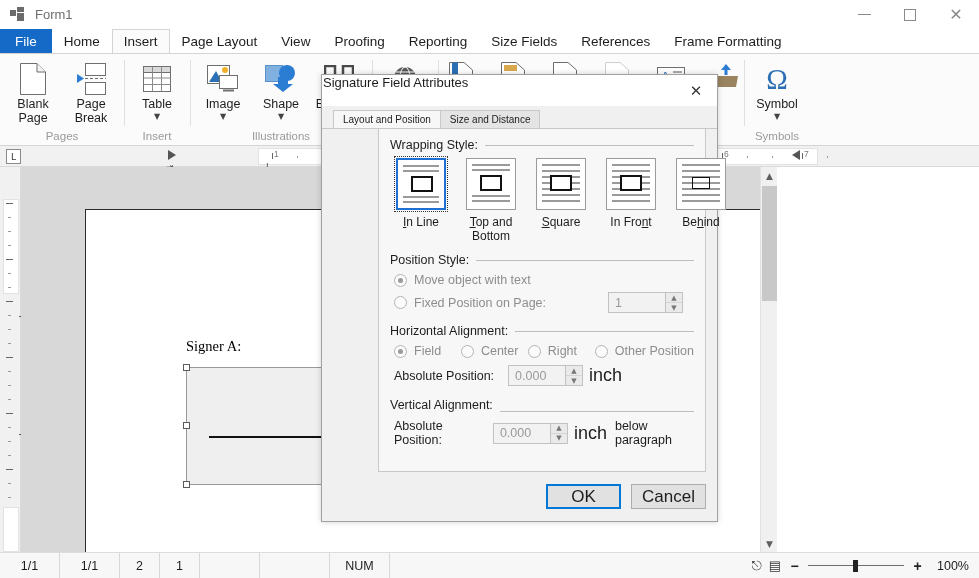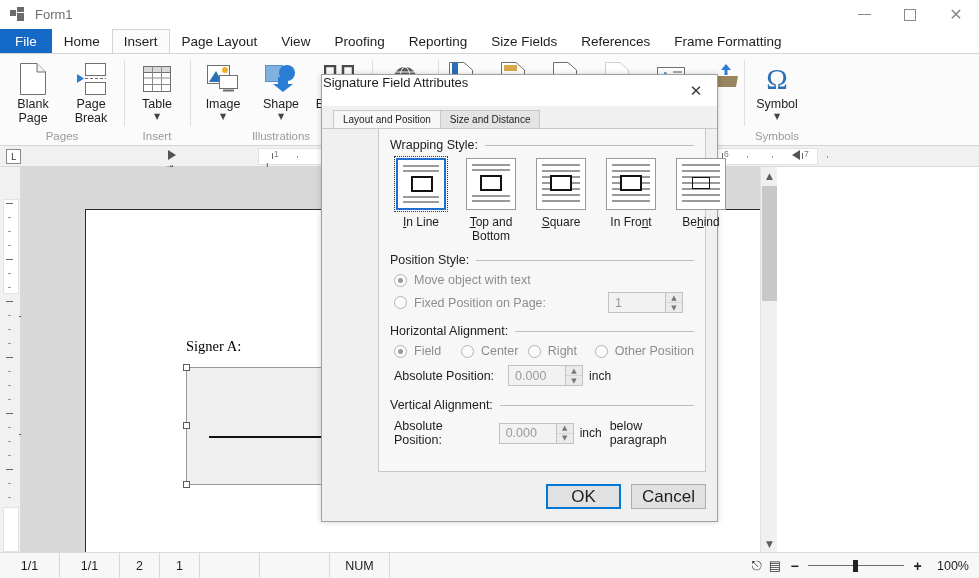--- a/index.html
+++ b/index.html
@@ -281,21 +281,21 @@
   .spin .btns div {
     flex: 1; display: flex; align-items: center; justify-content: center;
     font-size: 7px; color: #777; font-family: "DejaVu Sans", sans-serif;
   }
   .spin .btns div:first-child { border-bottom: 1px solid #d5d5d5; }
 
   .align-row { display: flex; align-items: center; margin: 6px 0 0 4px; }
   .align-opt { display: flex; align-items: center; }
   .abs-row { display: flex; align-items: center; margin: 7px 0 0 4px; }
   .abs-lbl { font-size: 12.5px; color: #1d1d1d; }
-  .abs-unit { font-size: 12px; color: #1d1d1d; margin-right: 8px; }
+  .abs-unit { font-size: 18px; color: #1d1d1d; margin-right: 8px; }
   .abs-tail { font-size: 12.5px; color: #1d1d1d; }
 
   .dlg-buttons {
     position: absolute; bottom: 12px; right: 11px; display: flex; gap: 10px;
   }
   .dbtn {
     width: 75px; height: 25px; font-size: 17px; color: #1d1d1d;
     background: #e1e1e1; border: 1px solid #adadad;
     display: flex; align-items: center; justify-content: center;
   }
@@ -753,21 +753,21 @@
           <span class="spin" style="margin-left:14px;">
             <input type="text" readonly="" value="0.000" style="">
             <span class="btns">
               <div>▲</div>
               <div>▼</div>
             </span>
           </span>
           <span class="abs-unit">inch</span>
         </div>
 
-        <div class="sect-hdr" style="margin-top:12px;">
+        <div class="sect-hdr" style="margin-top:12px;align-items:flex-end;">
           <span class="t">Vertical Alignment:</span>
           <span class="rule"></span>
         </div>
         <div class="abs-row">
           <span class="abs-lbl">Absolute Position:</span>
           <span class="spin" style="margin-left:14px;">
             <input type="text" readonly="" value="0.000" style="">
             <span class="btns">
               <div>▲</div>
               <div>▼</div>

